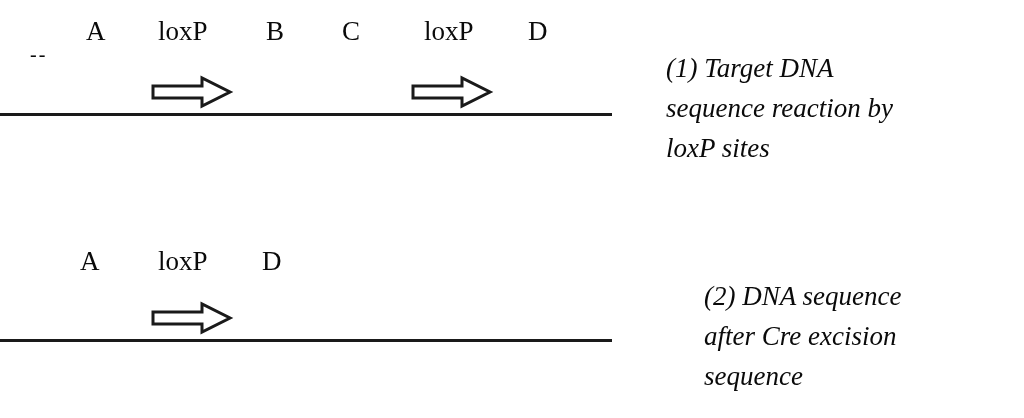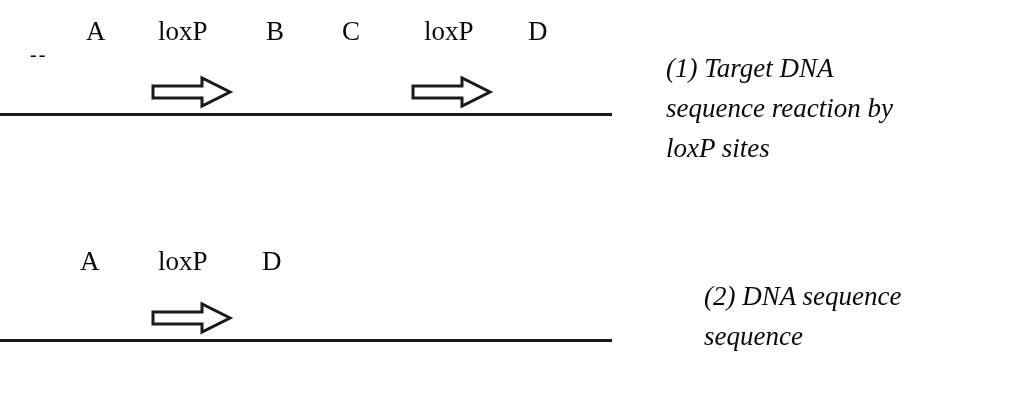--- a/index.html
+++ b/index.html
@@ -88,16 +88,17 @@
   <span class="arrow" style="left:150px; top:300px;">
     <svg width="84" height="36" viewBox="0 0 84 36">
       <path d="M3 12 L52 12 L52 4 L80 18 L52 32 L52 24 L3 24 Z" fill="#ffffff" stroke="#1a1a1a" stroke-width="3" stroke-linejoin="miter"></path>
     </svg>
   </span>
 
   <div class="dna-line" style="top:339px; width:612px;"></div>
 
   <div class="caption" style="left:660px; top:276px;margin-left:44px;">
     <div>(2)  DNA sequence</div>
+    <div>after Cre excision</div>
     <div>sequence</div>
   </div>
 
 </div>
 
 </body></html>

